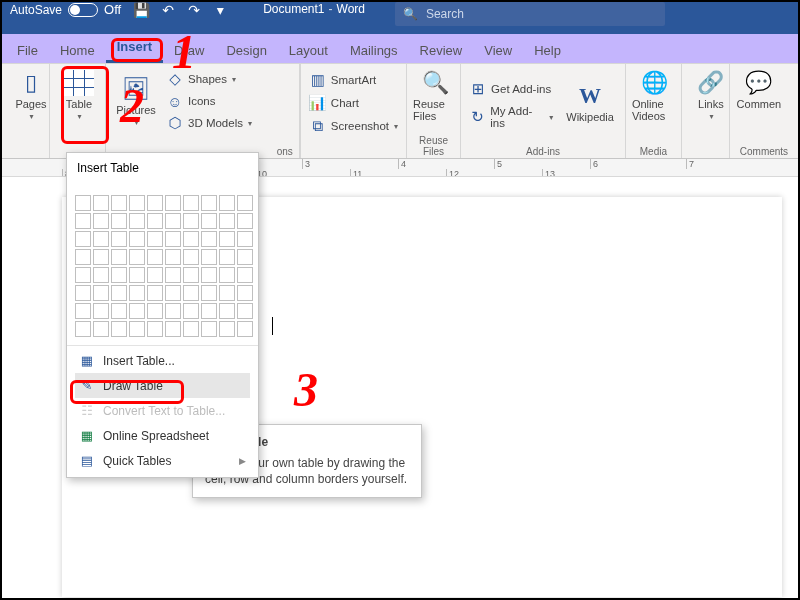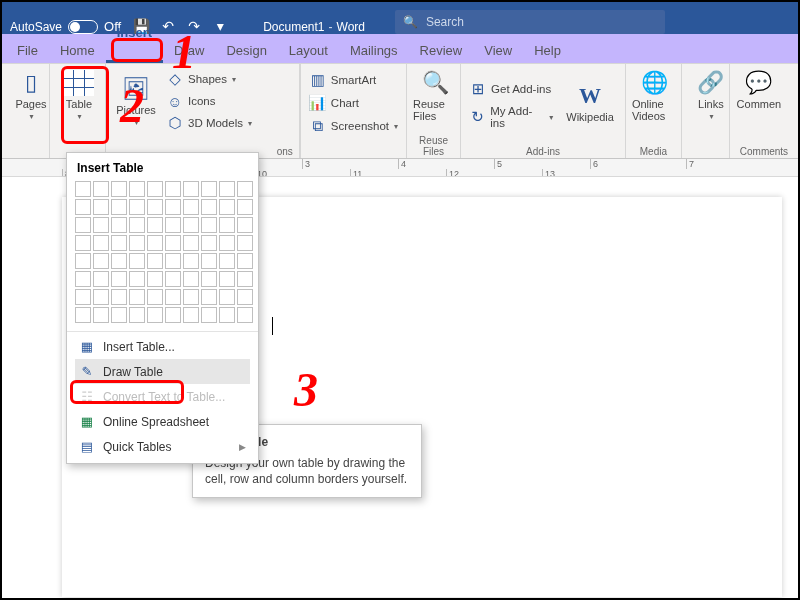--- a/index.html
+++ b/index.html
@@ -1,46 +1,46 @@
 <!DOCTYPE html>
 <html><head>
 <meta charset="utf-8">
 <style>
   * { box-sizing: border-box; font-family: "Segoe UI", sans-serif; }
   body { margin:0; background:#fff; width:800px; height:600px; overflow:hidden; position:relative; border:2px solid #000;}
   
-  .titlebar { height:32px; background:#2b579a; color:#fff; display:flex; align-items:flex-end; font-size:12px; }
+  .titlebar { height:32px; background:#2b579a; color:#fff; display:flex; align-items:flex-start; font-size:12px; }
   .autosave { padding:0 8px; display:flex; align-items:center; gap:6px;}
   .toggle { width:30px; height:14px; border:1px solid #fff; border-radius:8px; position:relative;}
   .toggle::after{content:"";position:absolute;width:10px;height:10px;background:#fff;border-radius:50%;top:1px;left:1px;}
   .qat-icon{width:26px;text-align:center;font-size:14px;}
   .doc-title{flex:0 0 auto; margin-left:30px; display:flex; gap:4px; align-items:center;}
   .doc-title .dash{opacity:.8;}
   .searchbox{margin-left:30px; background:#40639f; height:24px; width:270px; border-radius:2px; display:flex;align-items:center;padding:0 8px;gap:8px;color:#cdd8ea;}
   
   .menubar{height:30px; background:#c4b5fd; display:flex; align-items:flex-end; font-size:13px; padding:0 4px; border-bottom:1px solid #d6d6d6;}
   .tab{padding:5px 11px; color:#555; cursor:default;}
-  .tab.active{color:#2b579a; font-weight:600; border-bottom:3px solid #2b579a; padding-bottom:20px;}
+  .tab.active{color:#2b579a; font-weight:600; border-bottom:3px solid #2b579a; padding-bottom:6px;}
   
   .ribbon{height:95px; background:#f3f2f1; display:flex; border-bottom:1px solid #c6c6c6;}
   .group{border-right:1px solid #d6d6d6; padding:4px 6px 1px 6px; display:flex; flex-direction:column; justify-content:space-between;}
   .group-label{font-size:10px;color:#666;text-align:center;padding-top:1px;}
   .big-btn{width:46px; display:flex;flex-direction:column;align-items:center;justify-content:center;gap:2px;font-size:11px;color:#444;padding:2px 0;}
   .big-btn .ic{font-size:22px;color:#2b579a;}
   .med-btn{display:flex;align-items:center;gap:4px;font-size:11.5px;color:#444;padding:1px 2px;height:22px;}
   .med-btn .ic{font-size:15px;color:#2b579a;width:18px;text-align:center;}
   .caret{font-size:8px;color:#666;margin-left:1px;}
   
   .ruler{height:18px;background:#f5f5f5;border-bottom:1px solid #d9d9d9;position:relative;font-size:9px;color:#666;overflow:hidden;padding-left:60px;}
   .ruler span{display:inline-block;width:48px;border-left:1px solid #bbb;padding-left:2px;}
   .page{position:absolute; left:60px; top:195px; width:720px; height:400px; background:#fff; box-shadow:0 0 6px rgba(0,0,0,.2);}
   .cursor-blink{position:absolute;left:210px;top:120px;width:1px;height:18px;background:#000;}
   
   .dropdown{position:absolute; left:64px; top:150px; width:193px; background:#fff; border:1px solid #c6c6c6; box-shadow:2px 3px 8px rgba(0,0,0,.25); padding:8px 8px 4px 8px; font-size:12px; z-index:10;}
-  .dropdown h4{margin:0 0 6px 2px; font-size:12px; font-weight:700;}
+  .dropdown h4{margin:0 0 20px 2px; font-size:12px; font-weight:400;}
   .cell-grid{display:grid;grid-template-columns:repeat(10,16px);grid-auto-rows:16px;gap:2px;margin-bottom:8px;}
   .cell-grid div{border:1px solid #bfbfbf;}
   .menu-item{display:flex;align-items:center;gap:8px;padding:5px 4px;color:#333;}
   .menu-item.disabled{color:#bdbdbd;}
   .menu-item.hover{background:#e6e6e6;}
   .menu-item .ic{width:16px;font-size:13px;color:#2b579a;text-align:center;}
   .menu-item.disabled .ic{color:#cfcfcf;}
   
   .tooltip{position:absolute; left:190px; top:422px; width:230px; background:#fff; border:1px solid #c6c6c6; box-shadow:2px 3px 8px rgba(0,0,0,.25); padding:10px 12px; font-size:12px; color:#444; z-index:9;}
   .tooltip b{font-size:12px;}

